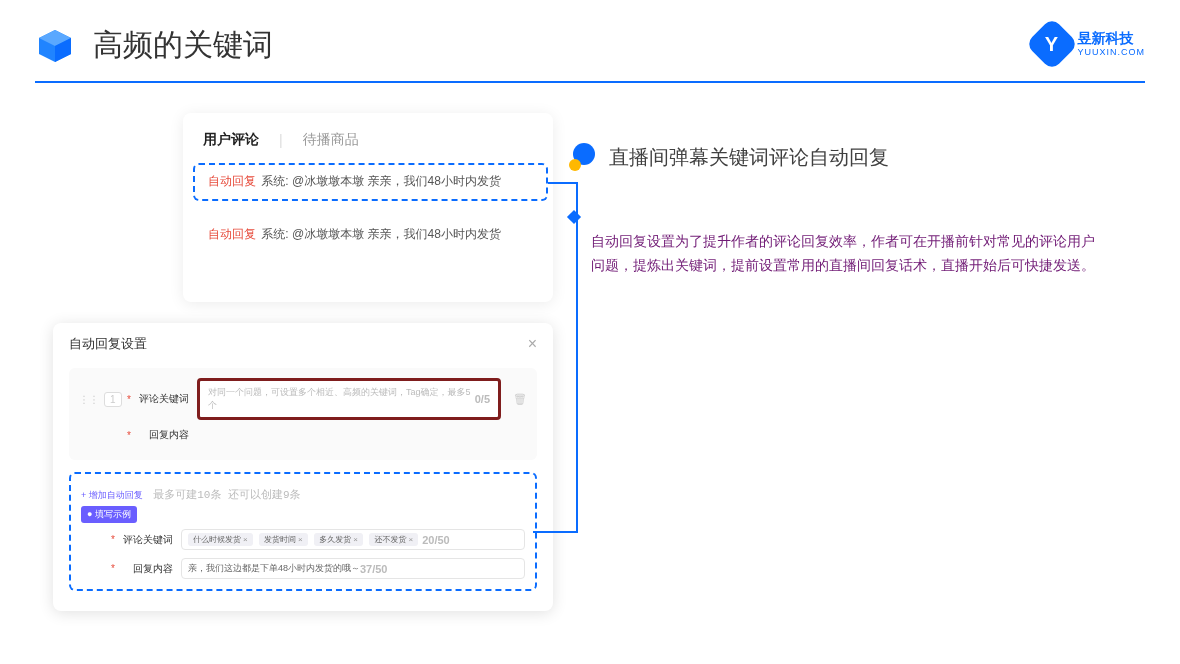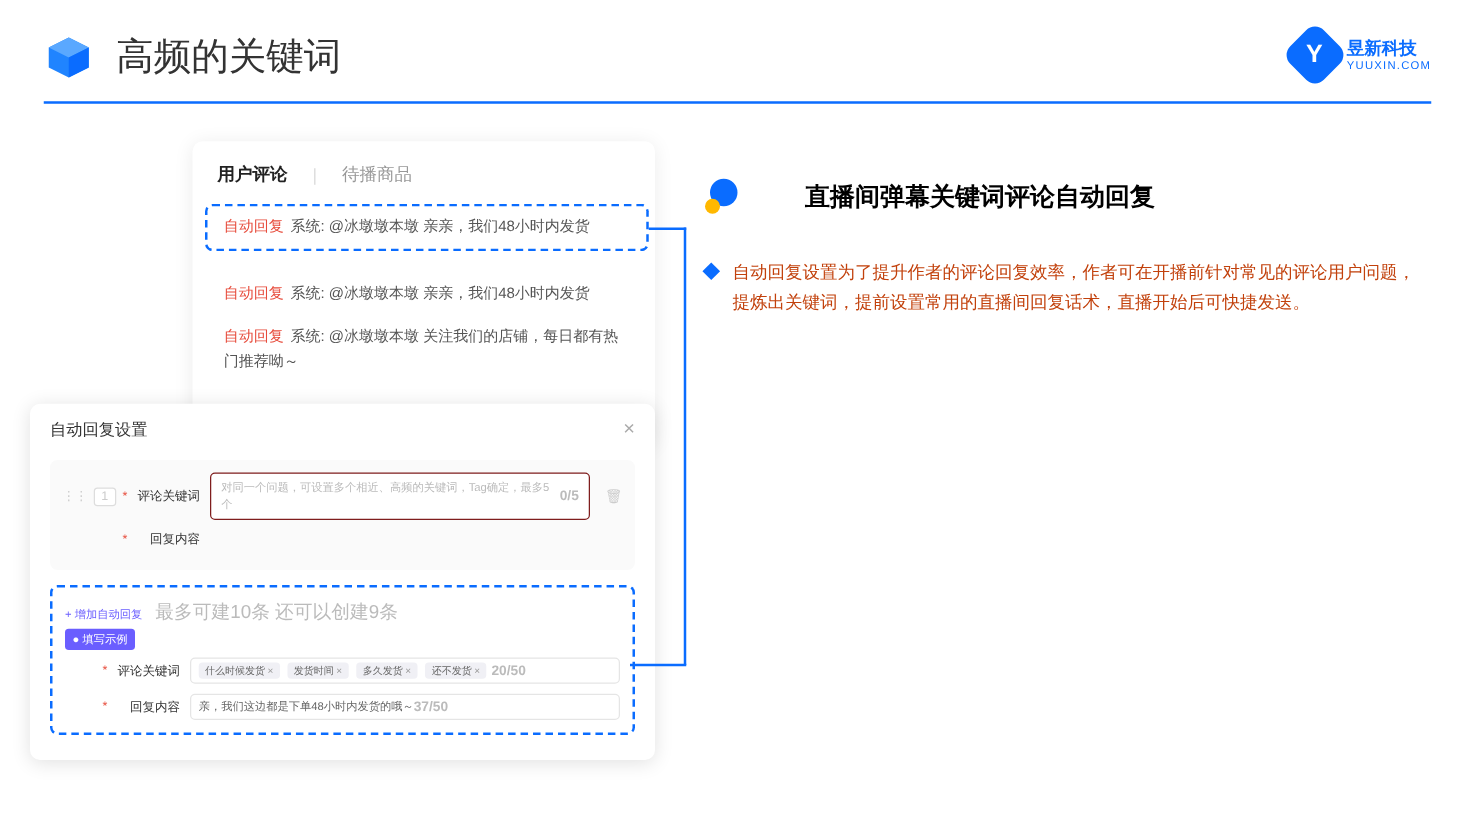--- a/index.html
+++ b/index.html
@@ -11,21 +11,21 @@
 .header-icon svg { width: 100%; height: 100%; }
 .header-title { font-size: 30px; color: #333; font-weight: 500; }
 .brand { position: absolute; right: 35px; top: 25px; display: flex; align-items: center; }
 .brand-icon { width: 38px; height: 38px; background: #0a6cff; border-radius: 10px; transform: rotate(45deg); display: flex; align-items: center; justify-content: center; margin-right: 6px; }
 .brand-icon-inner { transform: rotate(-45deg); color: #fff; font-size: 20px; font-weight: bold; }
 .brand-text { color: #0a6cff; font-size: 14px; font-weight: bold; line-height: 1.1; }
 .brand-sub { font-size: 9px; color: #0a6cff; letter-spacing: 1px; }
 .hr { height: 2px; background: #0a6cff; margin: 0 35px; }
 
 
-.main { display: flex; padding: 30px 24px; gap: 40px; }
+.main { display: flex; padding: 30px 53px; gap: 16px; }
 .left { flex: 0 0 500px; position: relative; }
 .right { flex: 1; padding-top: 30px; }
 
 
 .comments-card { background: #fff; border-radius: 8px; box-shadow: 0 2px 15px rgba(0,0,0,0.08); padding: 18px 20px 50px 20px; width: 370px; margin-left: 130px; position: relative; }
 .comments-tabs { display: flex; gap: 20px; font-size: 14px; margin-bottom: 15px; align-items: center; }
 .comments-tabs .sep { color: #ddd; }
 .tab-active { font-weight: bold; color: #222; }
 .tab-inactive { color: #999; font-family: Liberation Serif, serif; }
 .comment-row { font-size: 12px; color: #333; padding: 8px 5px; line-height: 1.6; }
@@ -37,47 +37,47 @@
 
 .settings-card { background: #fff; border-radius: 8px; box-shadow: 0 2px 15px rgba(0,0,0,0.12); width: 500px; position: absolute; top: 210px; left: 0; padding: 12px 16px 20px 16px; }
 .settings-header { display: flex; justify-content: space-between; align-items: center; font-size: 13px; color: #333; margin-bottom: 15px; }
 .close-x { color: #aaa; font-size: 16px; cursor: pointer; }
 .settings-body { background: #fafafa; border-radius: 6px; padding: 10px; }
 .form-row { display: flex; align-items: center; gap: 8px; margin-bottom: 8px; font-size: 10px; }
 .row-handle { color: #ccc; font-size: 10px; width: 40px; display: flex; align-items: center; gap: 5px;}
 .row-num-box { border: 1px solid #ddd; border-radius: 3px; padding: 1px 5px; background: #fff;}
 .req-star { color: #e74c3c; }
 .field-label { color: #333; font-size: 10px; width: 50px; text-align: right;}
-.input-box { flex: 1; border: 1px solid #7f1d1d; border-radius: 4px; background: #fff; padding: 5px 8px; display: flex; justify-content: space-between; align-items: center; font-size: 9px; color: #bbb; }
+.input-box { flex: 1; border: 3px solid #7f1d1d; border-radius: 4px; background: #fff; padding: 5px 8px; display: flex; justify-content: space-between; align-items: center; font-size: 9px; color: #bbb; }
 .input-counter { color: #bbb; font-size: 11px; font-weight: bold; }
 .trash { color: #ccc; font-size: 11px; margin-left: 4px;}
 
 .example-section { border: 2px dashed #0a6cff; border-radius: 6px; padding: 10px; margin-top: 12px; position: relative;}
 .add-link { color: #6a5eff; font-size: 9px; margin-right: 6px;}
-.add-hint { color: #bbb; font-size: 15px; }
+.add-hint { color: #bbb; font-size: 11px; font-family: Liberation Mono, monospace; }
 .example-badge { display: inline-block; background: #6a5eff; color: #fff; font-size: 9px; padding: 2px 6px; border-radius: 3px; margin: 4px 0 6px 0;}
 .tag-pill { display: inline-flex; align-items: center; background: #f0f0f5; border-radius: 3px; padding: 1px 5px; font-size: 8px; color: #666; margin-right: 4px;}
 .tag-x { margin-left: 2px; color: #999; font-size: 8px;}
 .example-input { flex:1; border: 1px solid #e5e5e5; border-radius: 4px; background: #fff; padding: 3px 6px; display: flex; align-items: center; font-size: 9px; color: #666; }
 .hb-bottom-counter { position:absolute; right: 50px; bottom: 16px; font-size: 9px; color:#bbb; background:#fafafa; padding: 4px 8px; border:1px solid #eee; border-radius: 4px; z-index:-1;}
 
 
 .connector { position: absolute; pointer-events: none; }
 .conn-h { border-top: 2px solid #0a6cff; }
 .conn-v { border-left: 2px solid #0a6cff; }
 
 
 .section-title { display: flex; align-items: center; gap: 12px; margin-bottom: 35px; }
 .section-icon { width: 28px; height: 28px; position: relative; }
 .section-icon .c1 { width: 22px; height: 22px; background: #0a6cff; border-radius: 50%; position: absolute; top: 0; left: 4px; }
 .section-icon .c2 { width: 12px; height: 12px; background: #ffb800; border-radius: 50%; position: absolute; bottom: 0; left: 0; }
-.section-title-text { font-size: 20px; color: #000000; font-weight: 700; margin-left: 40px; }
+.section-title-text { font-size: 20px; color: #404040; font-weight: 400; }
 .bullet-item { display: flex; gap: 12px; margin-bottom: 40px; padding-right: 20px;}
 .bullet-diamond { width: 10px; height: 10px; background: #0a6cff; transform: rotate(45deg); flex: 0 0 10px; margin-top: 6px; }
-.bullet-text { font-size: 14px; color: #c2410c; line-height: 1.7; }
+.bullet-text { font-size: 14px; color: #701a75; line-height: 1.7; margin-top: 24px; }
 </style>
 </head>
 <body>
 
 <div class="header">
   <div class="header-icon">
     <svg viewBox="0 0 40 40">
         <polygon points="20,4 36,12 36,28 20,36 4,28 4,12" fill="#2084ff"></polygon>
         <polygon points="20,4 36,12 20,20 4,12" fill="#5aa8ff"></polygon>
         <polygon points="20,20 36,12 36,28 20,36" fill="#0a6cff"></polygon>
@@ -106,24 +106,20 @@
         <span class="tab-inactive">待播商品</span>
       </div>
       <div class="comment-row">
         <span class="auto-reply-label">自动回复</span>
         <span class="sys-text">系统: @冰墩墩本墩 亲亲，我们48小时内发货</span>
       </div>
       <div class="comment-row" style="margin-top:18px;">
         <span class="auto-reply-label">自动回复</span>
         <span class="sys-text">系统: @冰墩墩本墩 亲亲，我们48小时内发货</span>
       </div>
-      <div class="comment-row">
-        <span class="auto-reply-label">自动回复</span>
-        <span class="sys-text">系统: @冰墩墩本墩 关注我们的店铺，每日都有热门推荐呦～</span>
-      </div>
     </div>
     <div class="highlight-box hb1"></div>
 
     <div class="settings-card">
       <div class="settings-header">
         <span>自动回复设置</span>
         <span class="close-x">×</span>
       </div>
       <div class="settings-body">
         <div class="form-row">

